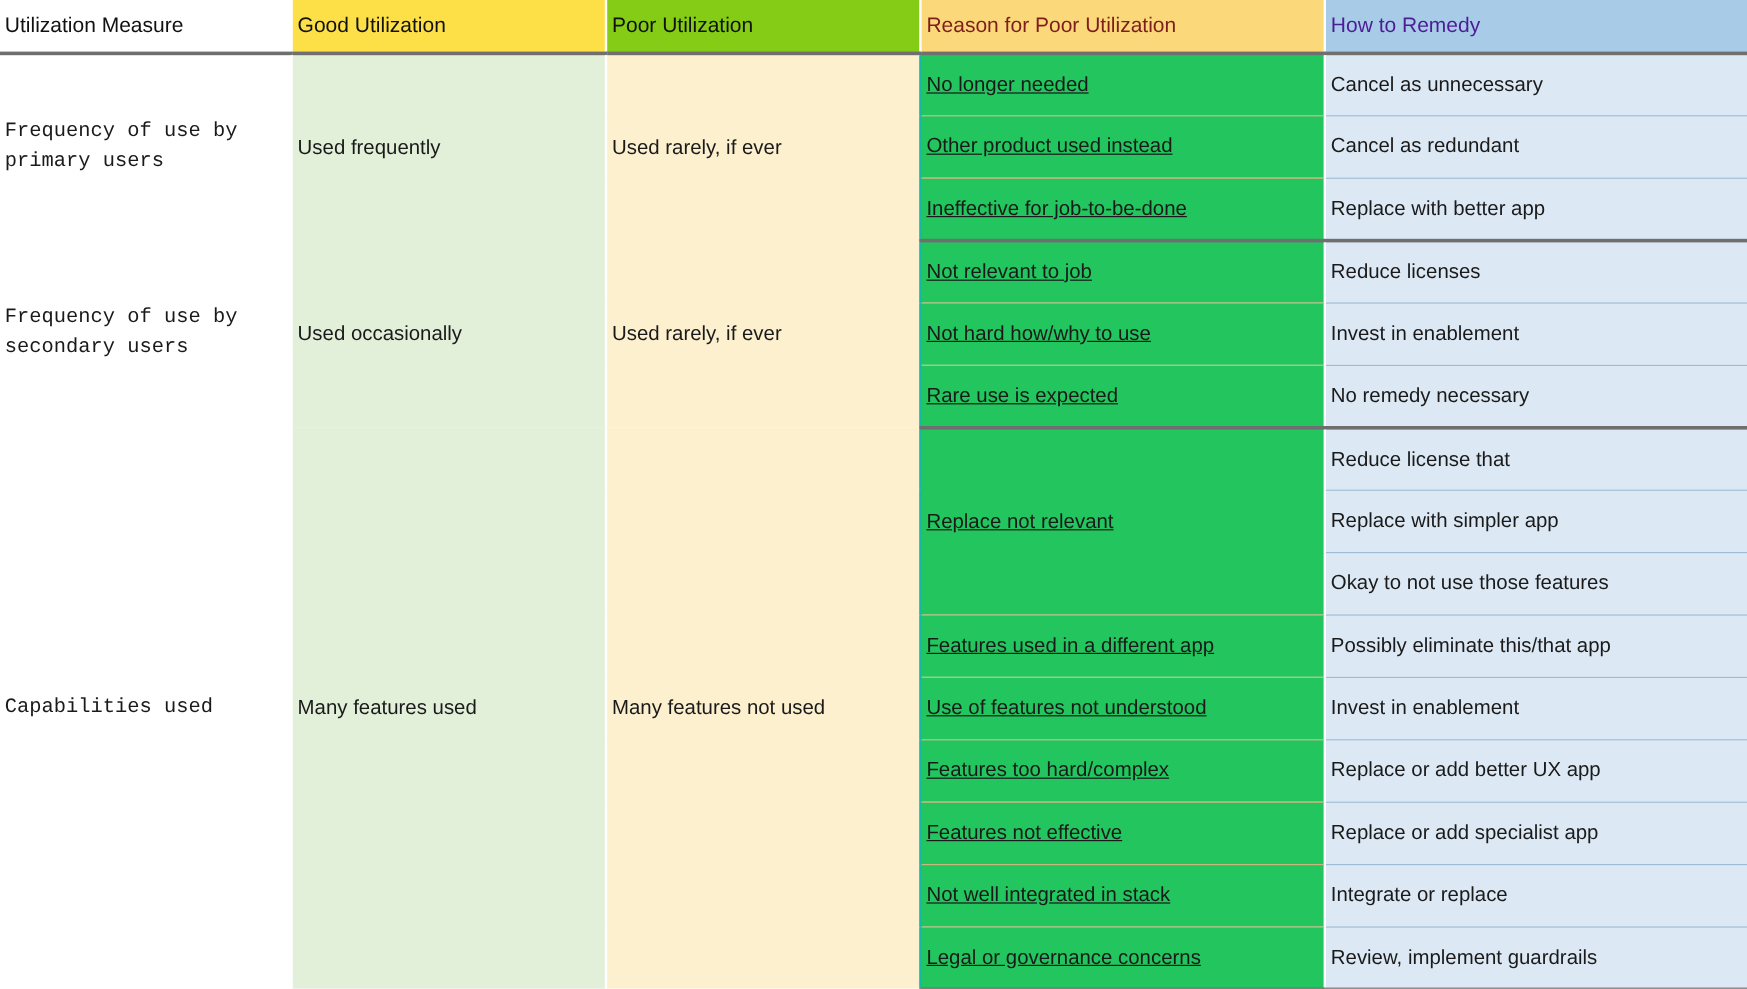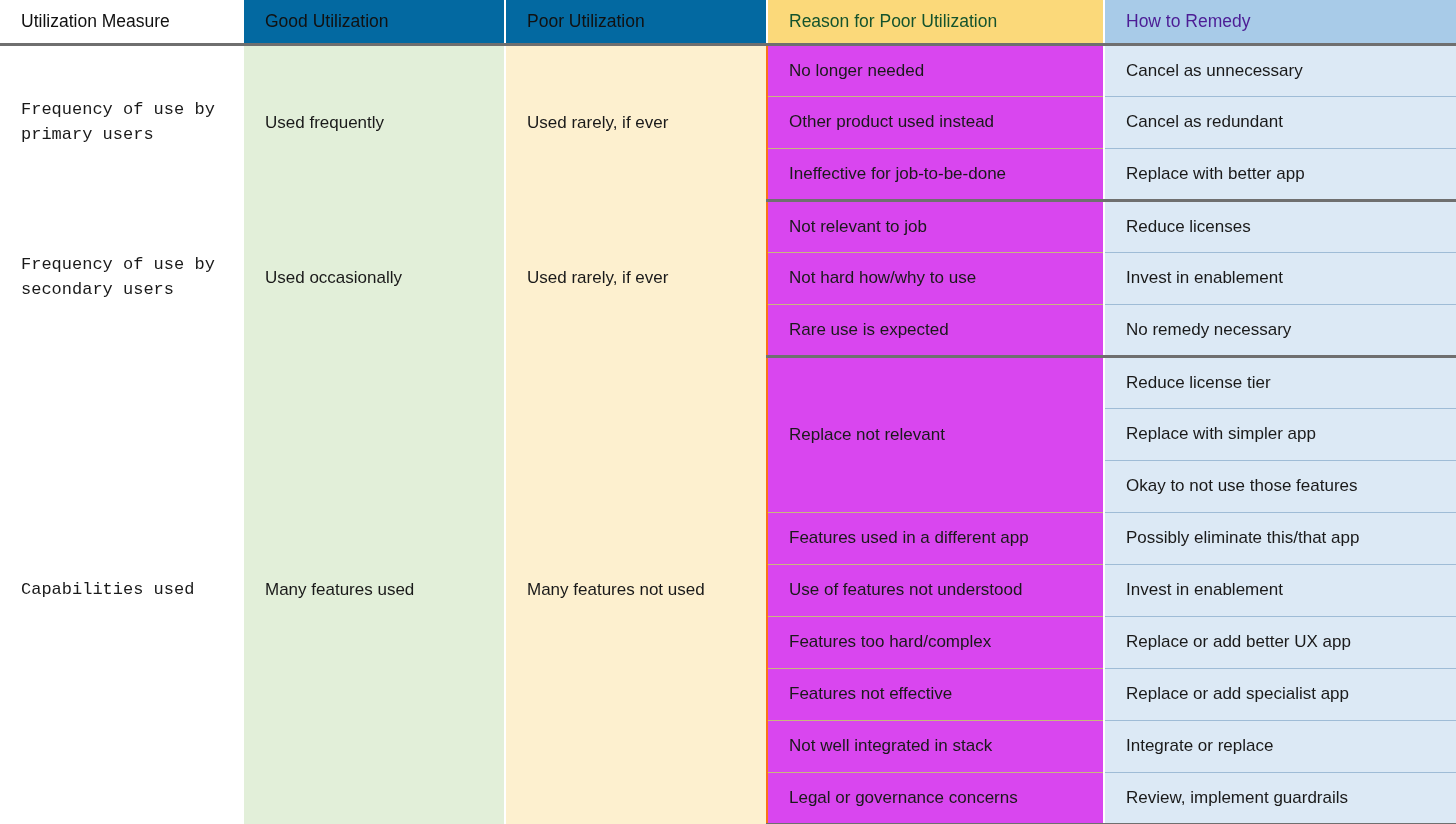--- a/index.html
+++ b/index.html
@@ -21,61 +21,61 @@
     box-sizing: border-box;
   }
   table.util {
     border-collapse: collapse;
     width: 1456px;
     table-layout: fixed;
   }
   table.util td, table.util th {
     box-sizing: border-box;
     vertical-align: middle;
-    padding: 0 21px;
+    padding: 0 4px;
     font-weight: normal;
     text-align: left;
     margin-top: 39px;
   }
 
   
   col.c1 { width: 243px; }
   col.c2 { width: 262px; }
   col.c3 { width: 262px; }
   col.c4 { width: 337px; }
   col.c5 { width: 352px; }
 
   
   .hdr-th {
     height: 44px;
     font-weight: bold;
     font-size: 17.5px;
     border-bottom: 3px solid #6f6f6f;
   }
   .hdr-measure { background: #ffffff; color: #111; }
-  .hdr-good    { background: #0369a1; color: #111; border-left: 2px solid #ffffff; }
-  .hdr-poor    { background: #0369a1; color: #111; border-left: 2px solid #ffffff; }
-  .hdr-reason  { background: #fbd97a; color: #14532d; border-left: 2px solid #ffffff; }
+  .hdr-good    { background: #fde047; color: #111; border-left: 2px solid #ffffff; }
+  .hdr-poor    { background: #84cc16; color: #111; border-left: 2px solid #ffffff; }
+  .hdr-reason  { background: #fbd97a; color: #7f1d1d; border-left: 2px solid #ffffff; }
   .hdr-remedy  { background: #a8cbe8; color: #4c1d95; border-left: 2px solid #ffffff; }
 
   
   .cell {
     font-size: 17px;
     height: 49.5px;
   }
   .measure {
     background: #ffffff;
     text-align: left;
     font-size: 17px;
     line-height: 1.45;
     font-family: Liberation Mono, monospace;
   }
   .good   { background: #e2efd9; border-left: 2px solid #ffffff; }
   .poor   { background: #fdf0cf; border-left: 2px solid #ffffff; }
-  .reason { background: #d946ef; border-left: 2px solid #f97316; border-bottom: 1px solid #c8b87f; }
+  .reason { background: #22c55e; border-left: 2px solid #14b8a6; border-bottom: 1px solid #c8b87f; text-decoration: underline; }
   .remedy { background: #dce9f5; border-left: 2px solid #ffffff; border-bottom: 1px solid #9fbcd6; }
 
   
   tr.group-end > td {
     border-bottom: 3px solid #6f6f6f;
   }
   tr.last-row > td {
     border-bottom: 3px solid #6f6f6f;
   }
   
@@ -133,21 +133,21 @@
         </tr>
         <tr class="group-end" style="height: 52px;">
           <td class="cell reason">Rare use is expected</td>
           <td class="cell remedy">No remedy necessary</td>
         </tr>
         <tr style="height: 52px;">
           <td class="cell measure span-cell" rowspan="9">Capabilities used</td>
           <td class="cell good span-cell" rowspan="9">Many features used</td>
           <td class="cell poor span-cell" rowspan="9">Many features not used</td>
           <td class="cell reason span-cell" rowspan="3">Replace not relevant</td>
-          <td class="cell remedy">Reduce license tier</td>
+          <td class="cell remedy">Reduce license that</td>
         </tr>
         <tr style="height: 52px;">
           <td class="cell remedy">Replace with simpler app</td>
         </tr>
         <tr style="height: 52px;">
           <td class="cell remedy">Okay to not use those features</td>
         </tr>
         <tr style="height: 52px;">
           <td class="cell reason">Features used in a different app</td>
           <td class="cell remedy">Possibly eliminate this/that app</td>

